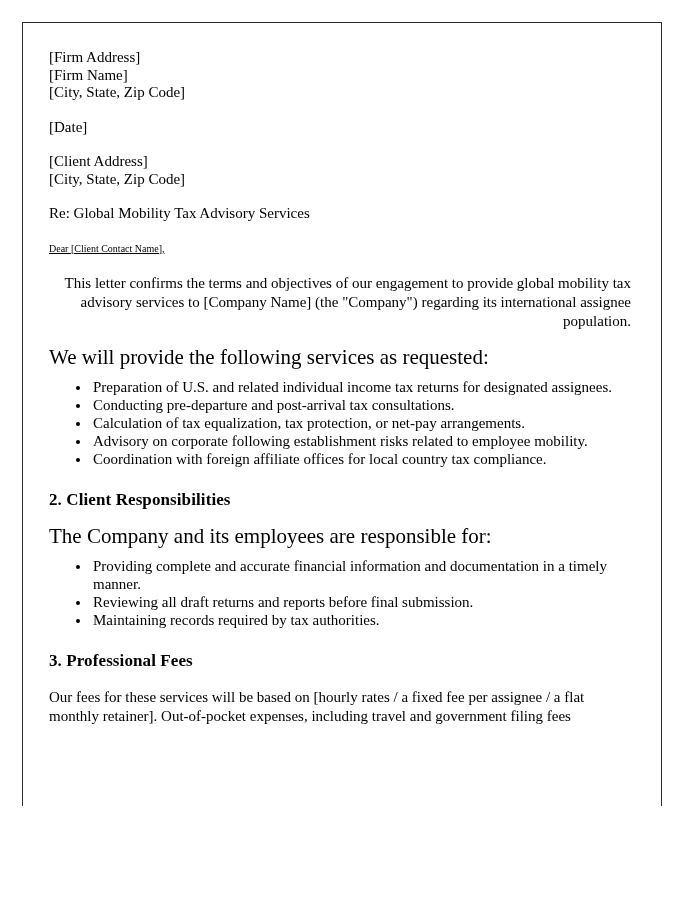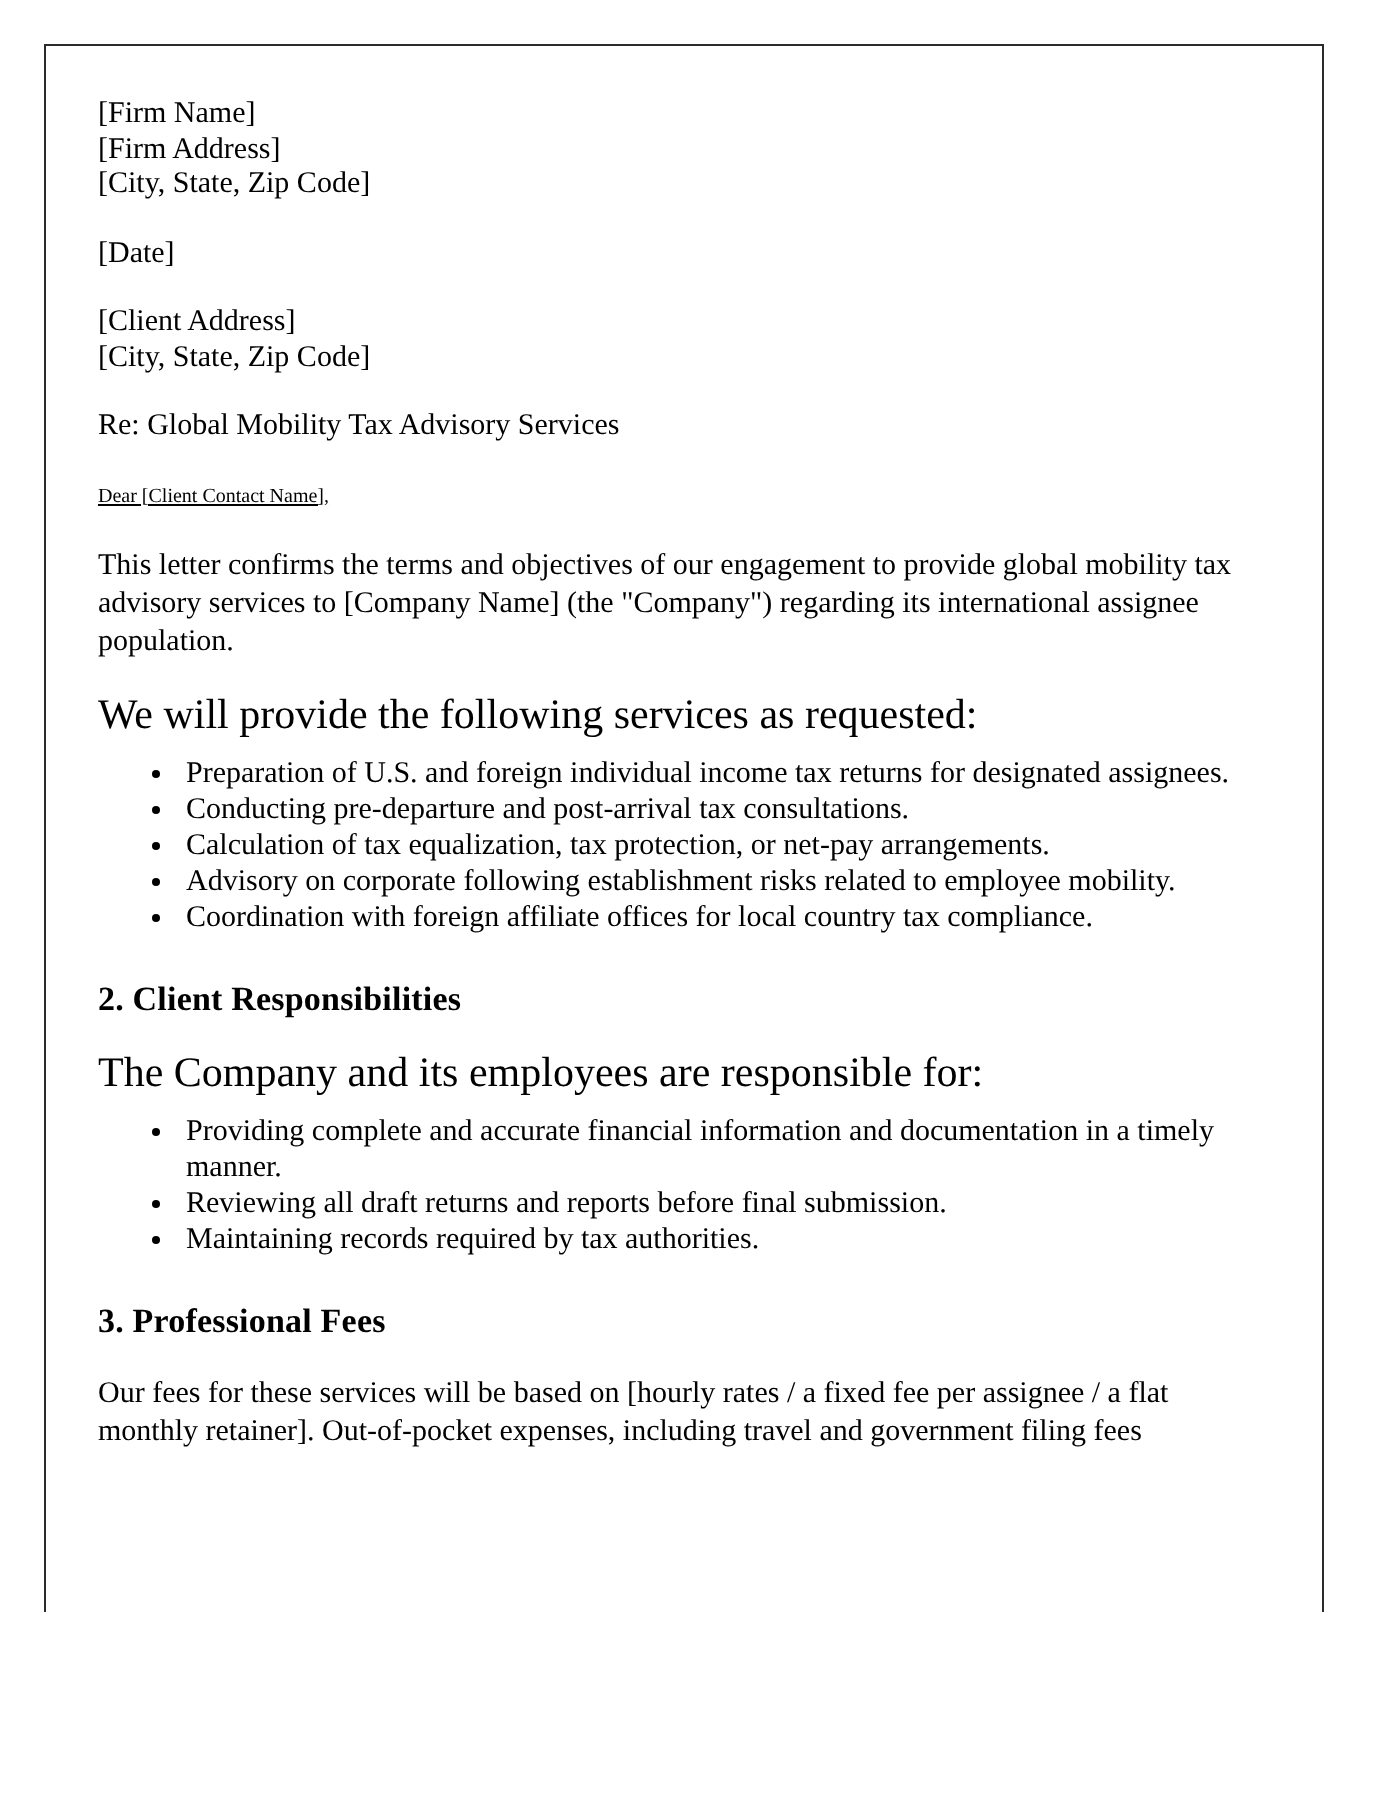--- a/index.html
+++ b/index.html
@@ -59,21 +59,21 @@
     font-size: 10px;
     line-height: 17.5px;
     margin: 17px 0 0 0;
     text-decoration: underline;
   }
 
   .para {
     font-size: 15px;
     line-height: 19px;
     margin: 17px 0 12px 0;
-    text-align: left;
+    text-align: right;
   }
 
   h2.section-heading {
     font-size: 17px;
     font-weight: bold;
     line-height: 20px;
     margin: 22px 0 0 0;
     letter-spacing: 0.1px;
   }
 
@@ -102,22 +102,22 @@
     margin: 17px 0 0 0;
   }
 </style>
 </head>
 <body>
 
 <div class="page">
   <div class="page-inner">
 
     <div class="addr-block">
+      <div class="addr-line">[Firm Address]</div>
       <div class="addr-line">[Firm Name]</div>
-      <div class="addr-line">[Firm Address]</div>
       <div class="addr-line">[City, State, Zip Code]</div>
     </div>
 
     <div class="gap-sm"></div>
 
     <div class="addr-block">
       <div class="addr-line">[Date]</div>
     </div>
 
     <div class="gap-sm"></div>
@@ -128,21 +128,21 @@
     </div>
 
     <p class="subject" style="margin-top:17px;">Re: Global Mobility Tax Advisory Services</p>
 
     <p class="salutation">Dear [Client Contact Name],</p>
 
     <p class="para">This letter confirms the terms and objectives of our engagement to provide global mobility tax advisory services to [Company Name] (the "Company") regarding its international assignee population.</p>
 
     <p class="lead-in">We will provide the following services as requested:</p>
     <ul class="bullets">
-      <li>Preparation of U.S. and foreign individual income tax returns for designated assignees.</li>
+      <li>Preparation of U.S. and related individual income tax returns for designated assignees.</li>
       <li>Conducting pre-departure and post-arrival tax consultations.</li>
       <li>Calculation of tax equalization, tax protection, or net-pay arrangements.</li>
       <li>Advisory on corporate following establishment risks related to employee mobility.</li>
       <li>Coordination with foreign affiliate offices for local country tax compliance.</li>
     </ul>
 
     <h2 class="section-heading">2. Client Responsibilities</h2>
     <p class="lead-in">The Company and its employees are responsible for:</p>
     <ul class="bullets">
       <li>Providing complete and accurate financial information and documentation in a timely manner.</li>

